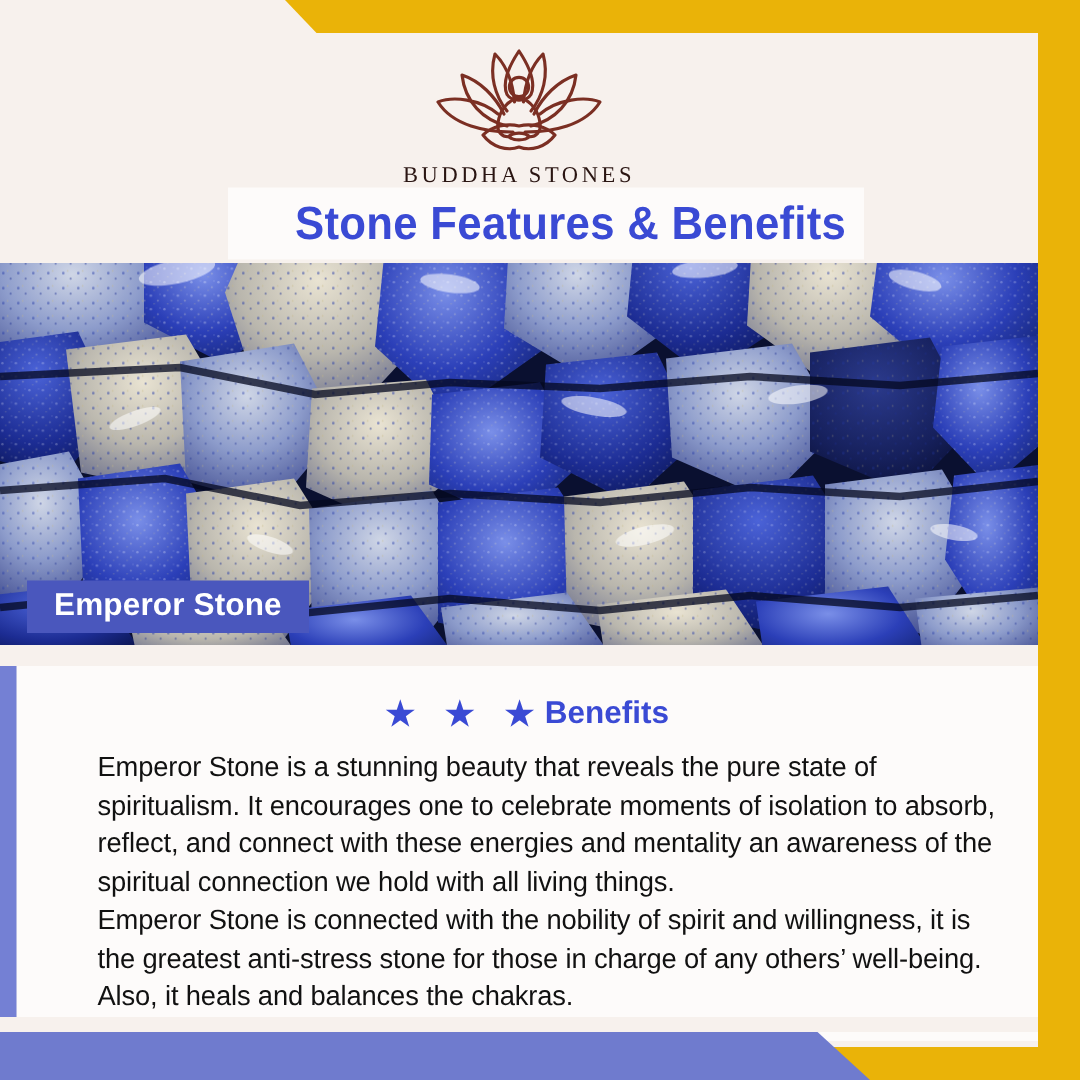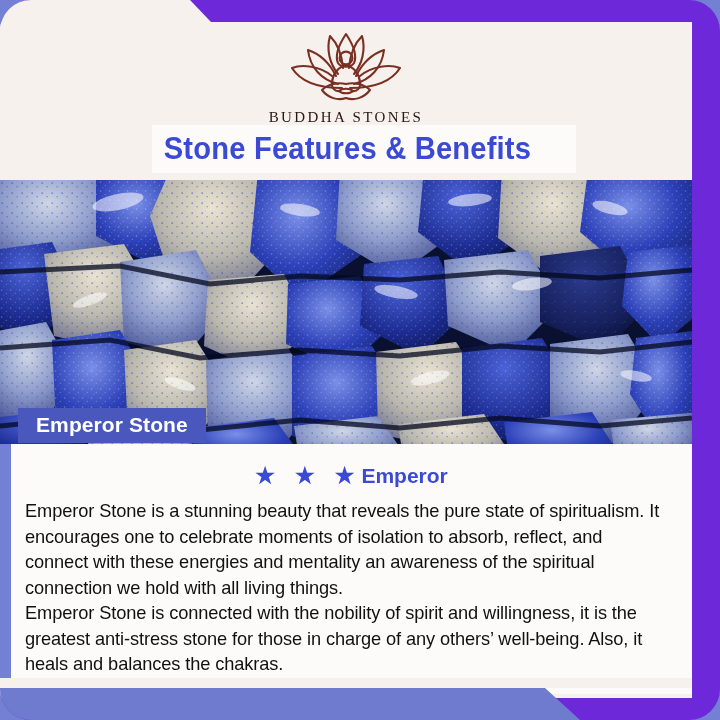--- a/index.html
+++ b/index.html
@@ -1,21 +1,21 @@
 <!DOCTYPE html>
 <html><head>
 <meta charset="utf-8">
 <style>
   html,body{margin:0;padding:0;}
   body{
     width:720px;height:720px;overflow:hidden;
     font-family:"Liberation Sans",sans-serif;
     background:#7480d4;
   }
-  .poster{position:relative;width:720px;height:720px;background:#6d28d9;overflow:hidden;border-radius:31px;}
+  .poster{position:relative;width:720px;height:720px;background:#eab308;overflow:hidden;}
 
   
   .top-wedge{
     position:absolute;left:0;top:0;width:232px;height:44px;
     background:#f7f1ed;
     clip-path:polygon(0 0, 190px 0, 232px 44px, 0 44px);
     z-index:3;
   }
   
   .card{
@@ -51,32 +51,32 @@
   .logo-mark{width:148px;height:80px;display:block;}
   .logo-word{
     font-family:"Liberation Serif",serif;
     font-size:15px;letter-spacing:2.4px;color:#2a1512;
     margin-top:1px;font-weight:400;
   }
   
   .title-plate{
     position:absolute;left:152px;top:125px;width:424px;height:48px;
     background:#fdfbfa;z-index:6;
-    display:flex;align-items:center;justify-content:flex-start;
+    display:flex;align-items:center;justify-content:flex-end;
   }
   .title-text{
     font-family:"Liberation Sans Narrow","Liberation Sans",sans-serif;
     font-weight:bold;font-size:31px;color:#3a4ad4;
     letter-spacing:.2px;white-space:nowrap;
     transform:scaleX(.94);transform-origin:center;
   }
 
   
   .photo{
-    position:absolute;left:0;top:180px;width:692px;height:271px;
+    position:absolute;left:0;top:159px;width:692px;height:271px;
     overflow:hidden;z-index:4;background:#0b1436;
   }
   .photo svg{display:block;width:692px;height:271px;}
   .stone-label{
     position:absolute;left:18px;bottom:8px;
     background:#4a57bd;color:#ffffff;
     font-size:21px;font-weight:bold;
     padding:5px 18px 6px 18px;
     letter-spacing:.1px;z-index:8;
   }
@@ -90,21 +90,21 @@
   .benefits{
     display:flex;justify-content:center;align-items:center;
     gap:20px;margin-top:20px;
   }
   .benefit{
     display:flex;align-items:center;gap:7px;
     font-family:"Liberation Sans Narrow","Liberation Sans",sans-serif;
     font-weight:bold;font-size:21px;color:#3a4ad4;white-space:nowrap;
   }
   .benefit .star{font-size:22px;line-height:1;color:#3a4ad4;}
-  .body-copy{margin-top:10px;}
+  .body-copy{margin-top:10px;margin-left:40px;}
   .body-copy p{
     margin:0;
     font-family:"Liberation Sans Narrow","Liberation Sans",sans-serif;
     font-size:18.5px;line-height:25.5px;color:#111111;
     letter-spacing:-.1px;
     transform:scaleX(.985);transform-origin:left center;
   }
 </style>
 </head>
 <body>
@@ -299,21 +299,21 @@
 
     <div class="benefits">
       <div class="benefit">
         <span class="star">★</span>
       </div>
       <div class="benefit">
         <span class="star">★</span>
       </div>
       <div class="benefit">
         <span class="star">★</span>
-        <span>Emperor</span>
+        <span>Benefits</span>
       </div>
     </div>
 
     <div class="body-copy">
       <p>Emperor Stone is a stunning beauty that reveals the pure state of spiritualism. It encourages one to celebrate moments of isolation to absorb, reflect, and connect with these energies and mentality an awareness of the spiritual connection we hold with all living things.</p>
       <p>Emperor Stone is connected with the nobility of spirit and willingness, it is the greatest anti-stress stone for those in charge of any others’ well-being. Also, it heals and balances the chakras.</p>
     </div>
   </div>
 
   <div class="bottom-cream"></div>

